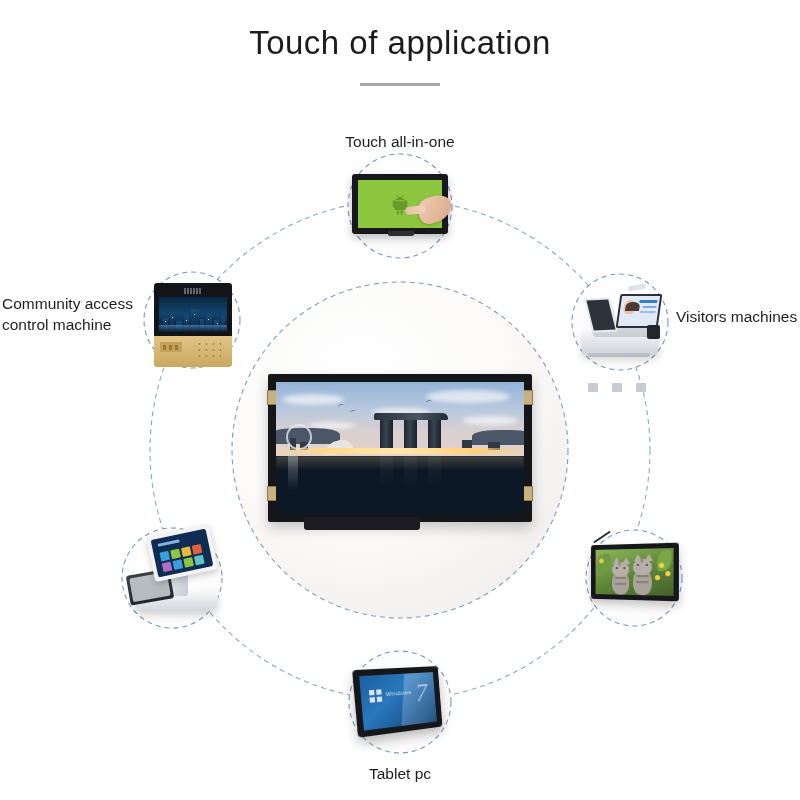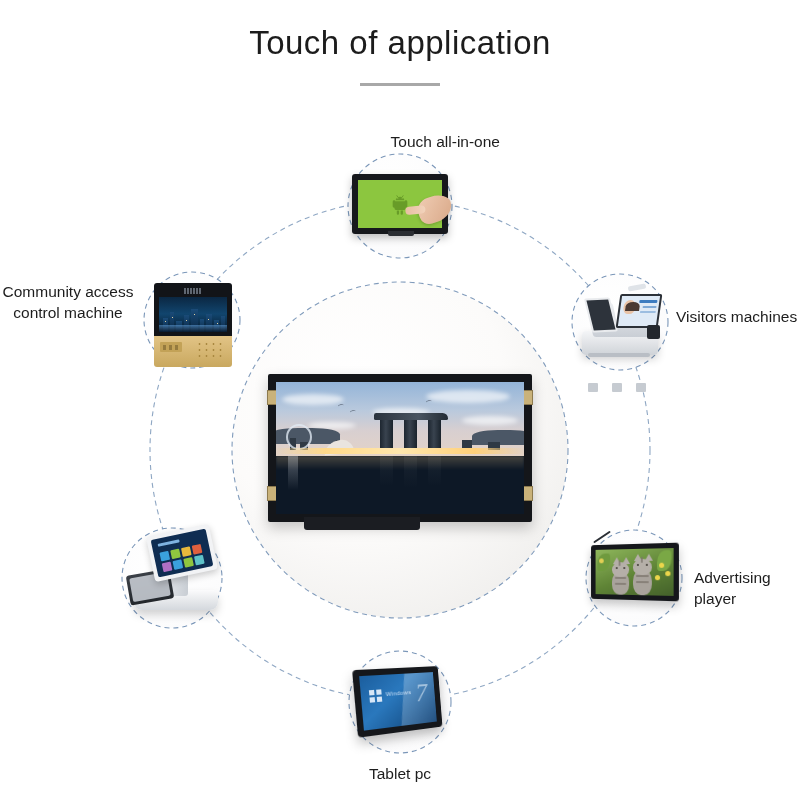--- a/index.html
+++ b/index.html
@@ -30,22 +30,22 @@
   #diagram{position:absolute;left:0;top:0;width:800px;height:800px;}
 
   
   .node-label{
     position:absolute;
     font-size:15.5px;
     color:#1d1d1d;
     line-height:1.35;
     white-space:pre-line;
   }
-  .lbl-touch   {left:300px;top:132px;width:200px;text-align:right;}
-  .lbl-access  {left:2px; top:282px;width:132px;text-align:center;}
+  .lbl-touch   {left:300px;top:132px;width:200px;text-align:center;}
+  .lbl-access  {left:2px; top:294px;width:132px;text-align:left;}
   .lbl-visitor {left:676px;top:307px;width:124px;text-align:left;}
   .lbl-cash    {left:6px; top:566px;width:118px;text-align:right;}
   .lbl-adv     {left:694px;top:568px;width:106px;text-align:left;}
   .lbl-tablet  {left:300px;top:764px;width:200px;text-align:center;}
 
   
   .device{position:absolute;}
 
   
   .lcd{left:268px;top:374px;width:264px;height:160px;}
@@ -403,17 +403,15 @@
         <div class="win-seven">7</div>
         <div class="glare"></div>
       </div>
     </div>
   </div>
 
   <div class="node-label lbl-touch">Touch all-in-one</div>
   <div class="node-label lbl-access">Community access
 control machine</div>
   <div class="node-label lbl-visitor">Visitors machines</div>
-  <div class="node-label lbl-adv">Advertising
-player</div>
   <div class="node-label lbl-tablet">Tablet pc</div>
 
 </div>
 
 </body></html>

